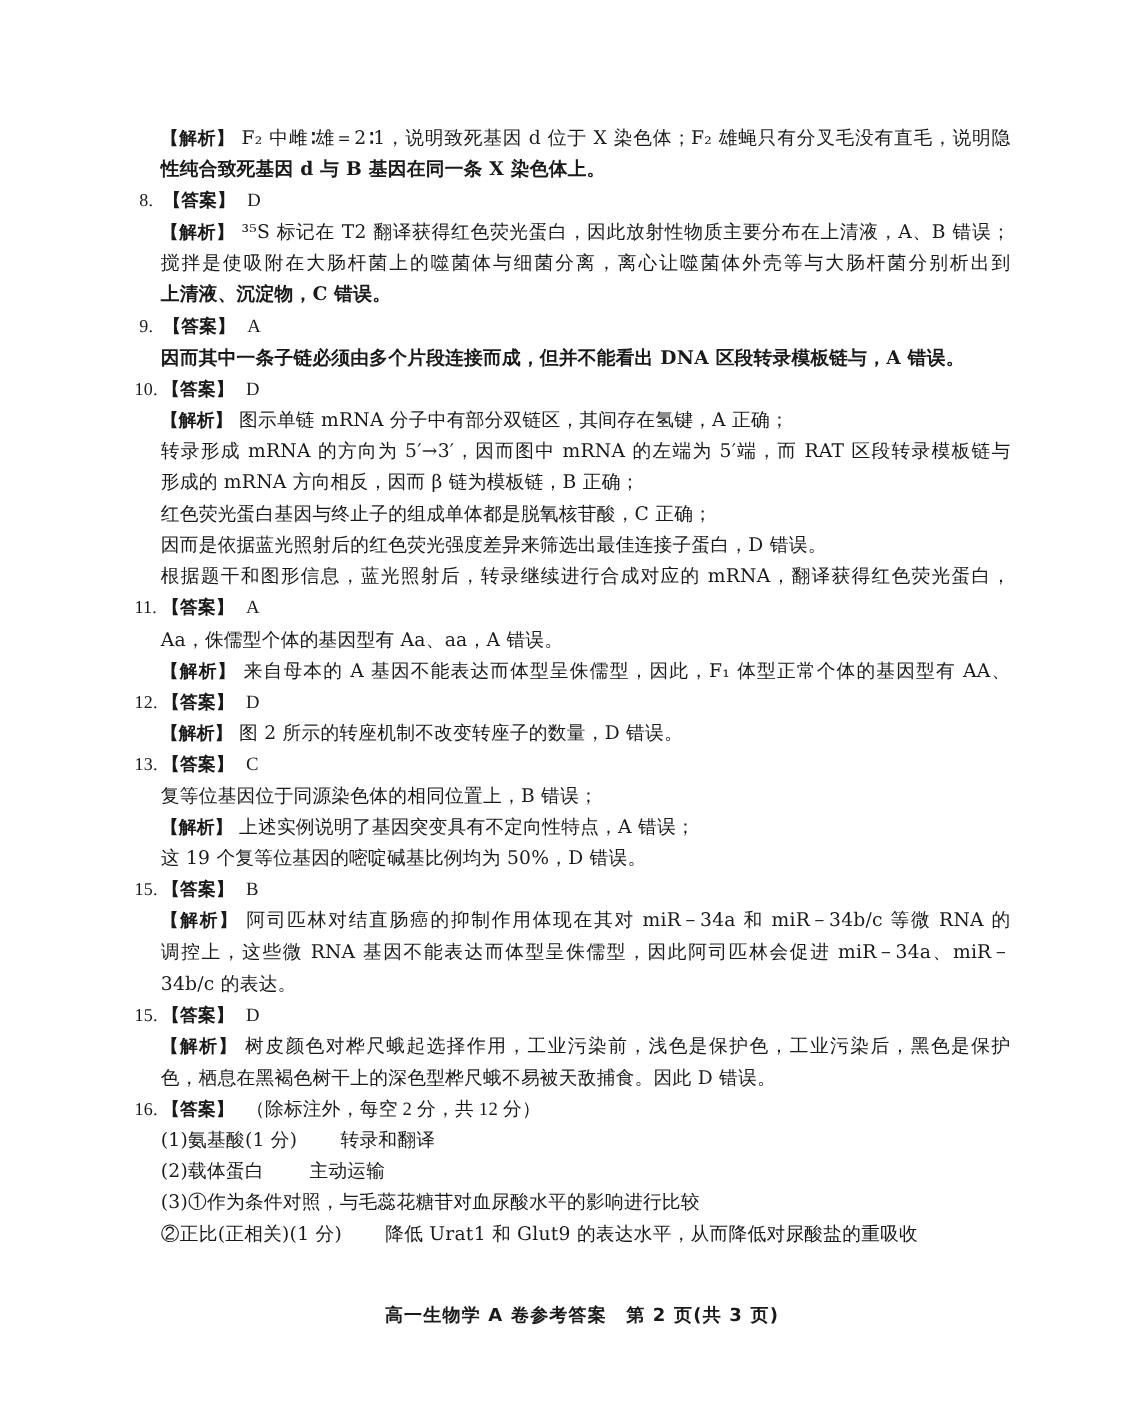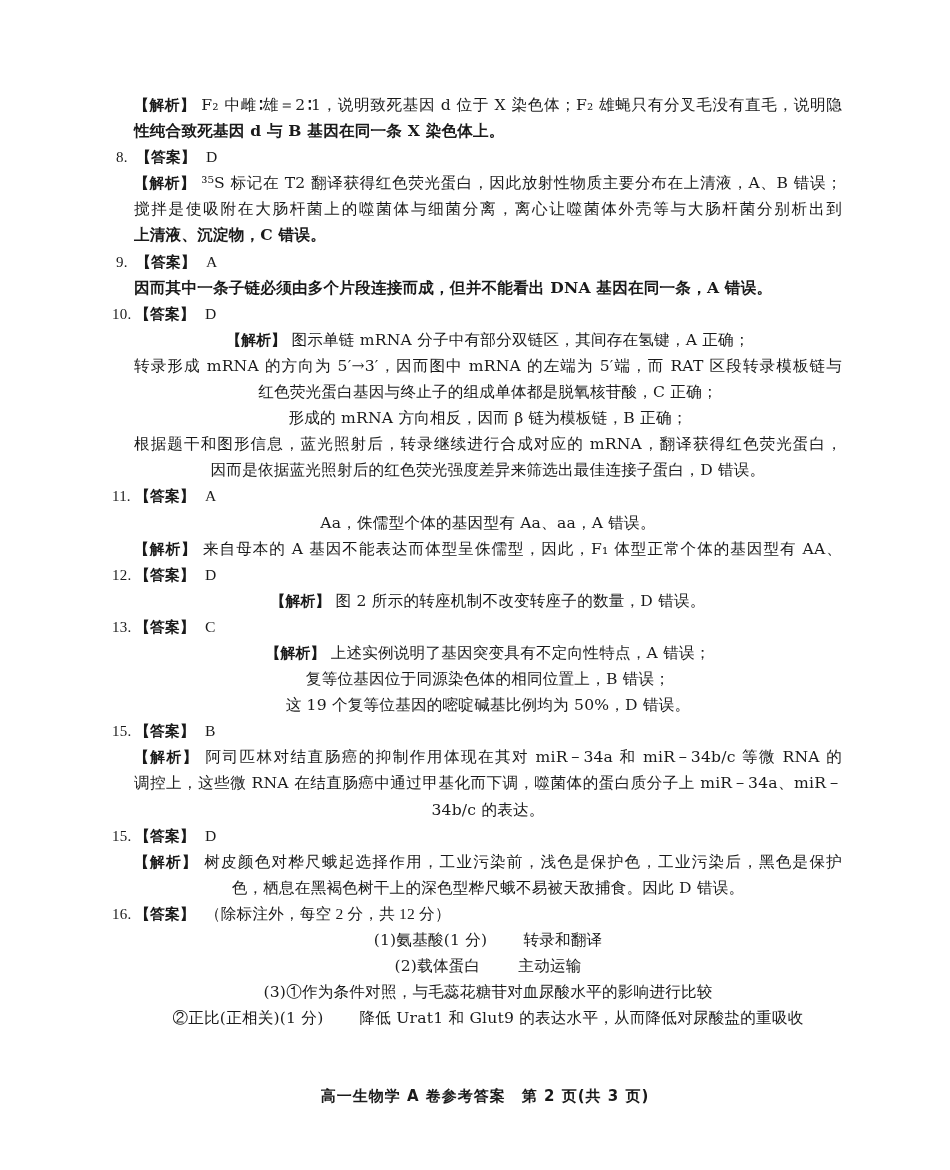--- a/index.html
+++ b/index.html
@@ -1,26 +1,26 @@
 <!DOCTYPE html>
 <html><head>
 <meta charset="utf-8">
 <style>
   html, body { margin: 0; padding: 0; background: #ffffff; }
   body { width: 950px; height: 1170px; position: relative; overflow: hidden;
     font-family: "DejaVu Serif", "Liberation Serif", serif; color: #1a1a1a; }
   .page { position: absolute; left: 0; top: 0; width: 950px; height: 1170px; }
-  .content { position: absolute; left: 112px; top: 92px; width: 730px; }
+  .content { position: absolute; left: 112px; top: 102px; width: 730px; }
   .line { height: 26.1px; line-height: 26.1px; font-size: 15.6px; white-space: nowrap; position: relative; letter-spacing: 0.2px; }
   .ans { padding-left: 0; }
   .num { display: inline-block; width: 23px; text-align: left; font-family: "Liberation Serif", serif; font-size: 15px; }
   .num.one { width: 20px; padding-left: 4px; }
   .tag { font-family: "DejaVu Sans", sans-serif; font-weight: bold; font-size: 14.8px; }
   .ansval { margin-left: 10px; font-family: "Liberation Serif", serif; }
-  .ind { padding-left: 22px; text-align: center; }
+  .ind { padding-left: 22px; }
   .just { text-align: justify; text-align-last: justify; white-space: normal; }
   .just.last { text-align-last: left; font-weight: bold; }
   .gap { display: inline-block; }
   .footer { position: absolute; left: 0; width: 950px; top: 1087px; text-align: center;
     font-family: "DejaVu Sans", sans-serif; font-weight: bold; font-size: 15px; letter-spacing: 1px; padding-left: 10px; }
 </style>
 </head>
 <body>
 
 <div class="page">
@@ -38,34 +38,34 @@
     <div class="line ind just">
       <span class="tag">【解析】</span>
       <span>³⁵S 标记在 T2 翻译获得红色荧光蛋白，因此放射性物质主要分布在上清液，A、B 错误；</span>
     </div>
     <div class="line ind just">搅拌是使吸附在大肠杆菌上的噬菌体与细菌分离，离心让噬菌体外壳等与大肠杆菌分别析出到</div>
     <div class="line ind just last">上清液、沉淀物，C 错误。</div>
 
     <div class="line ans">
       <span class="num one">9.</span><span class="tag">【答案】</span><span class="ansval">A</span>
     </div>
-    <div class="line ind just last">因而其中一条子链必须由多个片段连接而成，但并不能看出 DNA 基因在同一条，A 错误。</div>
+    <div class="line ind just last">因而其中一条子链必须由多个片段连接而成，但并不能看出 DNA 区段转录模板链与，A 错误。</div>
 
     <div class="line ans">
       <span class="num">10.</span><span class="tag">【答案】</span><span class="ansval">D</span>
     </div>
     <div class="line ind">
       <span class="tag">【解析】</span>
       <span>图示单链 mRNA 分子中有部分双链区，其间存在氢键，A 正确；</span>
     </div>
     <div class="line ind just">转录形成 mRNA 的方向为 5′→3′，因而图中 mRNA 的左端为 5′端，而 RAT 区段转录模板链与</div>
+    <div class="line ind">形成的 mRNA 方向相反，因而 β 链为模板链，B 正确；</div>
     <div class="line ind">红色荧光蛋白基因与终止子的组成单体都是脱氧核苷酸，C 正确；</div>
-    <div class="line ind">形成的 mRNA 方向相反，因而 β 链为模板链，B 正确；</div>
+    <div class="line ind">因而是依据蓝光照射后的红色荧光强度差异来筛选出最佳连接子蛋白，D 错误。</div>
     <div class="line ind just">根据题干和图形信息，蓝光照射后，转录继续进行合成对应的 mRNA，翻译获得红色荧光蛋白，</div>
-    <div class="line ind">因而是依据蓝光照射后的红色荧光强度差异来筛选出最佳连接子蛋白，D 错误。</div>
 
     <div class="line ans">
       <span class="num">11.</span><span class="tag">【答案】</span><span class="ansval">A</span>
     </div>
     <div class="line ind">Aa，侏儒型个体的基因型有 Aa、aa，A 错误。</div>
     <div class="line ind just">
       <span class="tag">【解析】</span>
       <span>来自母本的 A 基因不能表达而体型呈侏儒型，因此，F₁ 体型正常个体的基因型有 AA、</span>
     </div>
 
@@ -73,35 +73,35 @@
       <span class="num">12.</span><span class="tag">【答案】</span><span class="ansval">D</span>
     </div>
     <div class="line ind">
       <span class="tag">【解析】</span>
       <span>图 2 所示的转座机制不改变转座子的数量，D 错误。</span>
     </div>
 
     <div class="line ans">
       <span class="num">13.</span><span class="tag">【答案】</span><span class="ansval">C</span>
     </div>
+    <div class="line ind">复等位基因位于同源染色体的相同位置上，B 错误；</div>
     <div class="line ind">
       <span class="tag">【解析】</span>
       <span>上述实例说明了基因突变具有不定向性特点，A 错误；</span>
     </div>
-    <div class="line ind">复等位基因位于同源染色体的相同位置上，B 错误；</div>
     <div class="line ind">这 19 个复等位基因的嘧啶碱基比例均为 50%，D 错误。</div>
 
     <div class="line ans">
       <span class="num">15.</span><span class="tag">【答案】</span><span class="ansval">B</span>
     </div>
     <div class="line ind just">
       <span class="tag">【解析】</span>
       <span>阿司匹林对结直肠癌的抑制作用体现在其对 miR－34a 和 miR－34b/c 等微 RNA 的</span>
     </div>
-    <div class="line ind just">调控上，这些微 RNA 在结直肠癌中通过甲基化而下调，噬菌体的蛋白质分子上 miR－34a、miR－</div>
+    <div class="line ind just">调控上，这些微 RNA 基因不能表达而体型呈侏儒型，因此阿司匹林会促进 miR－34a、miR－</div>
     <div class="line ind">34b/c 的表达。</div>
 
     <div class="line ans">
       <span class="num">15.</span><span class="tag">【答案】</span><span class="ansval">D</span>
     </div>
     <div class="line ind just">
       <span class="tag">【解析】</span>
       <span>树皮颜色对桦尺蛾起选择作用，工业污染前，浅色是保护色，工业污染后，黑色是保护</span>
     </div>
     <div class="line ind">色，栖息在黑褐色树干上的深色型桦尺蛾不易被天敌捕食。因此 D 错误。</div>

